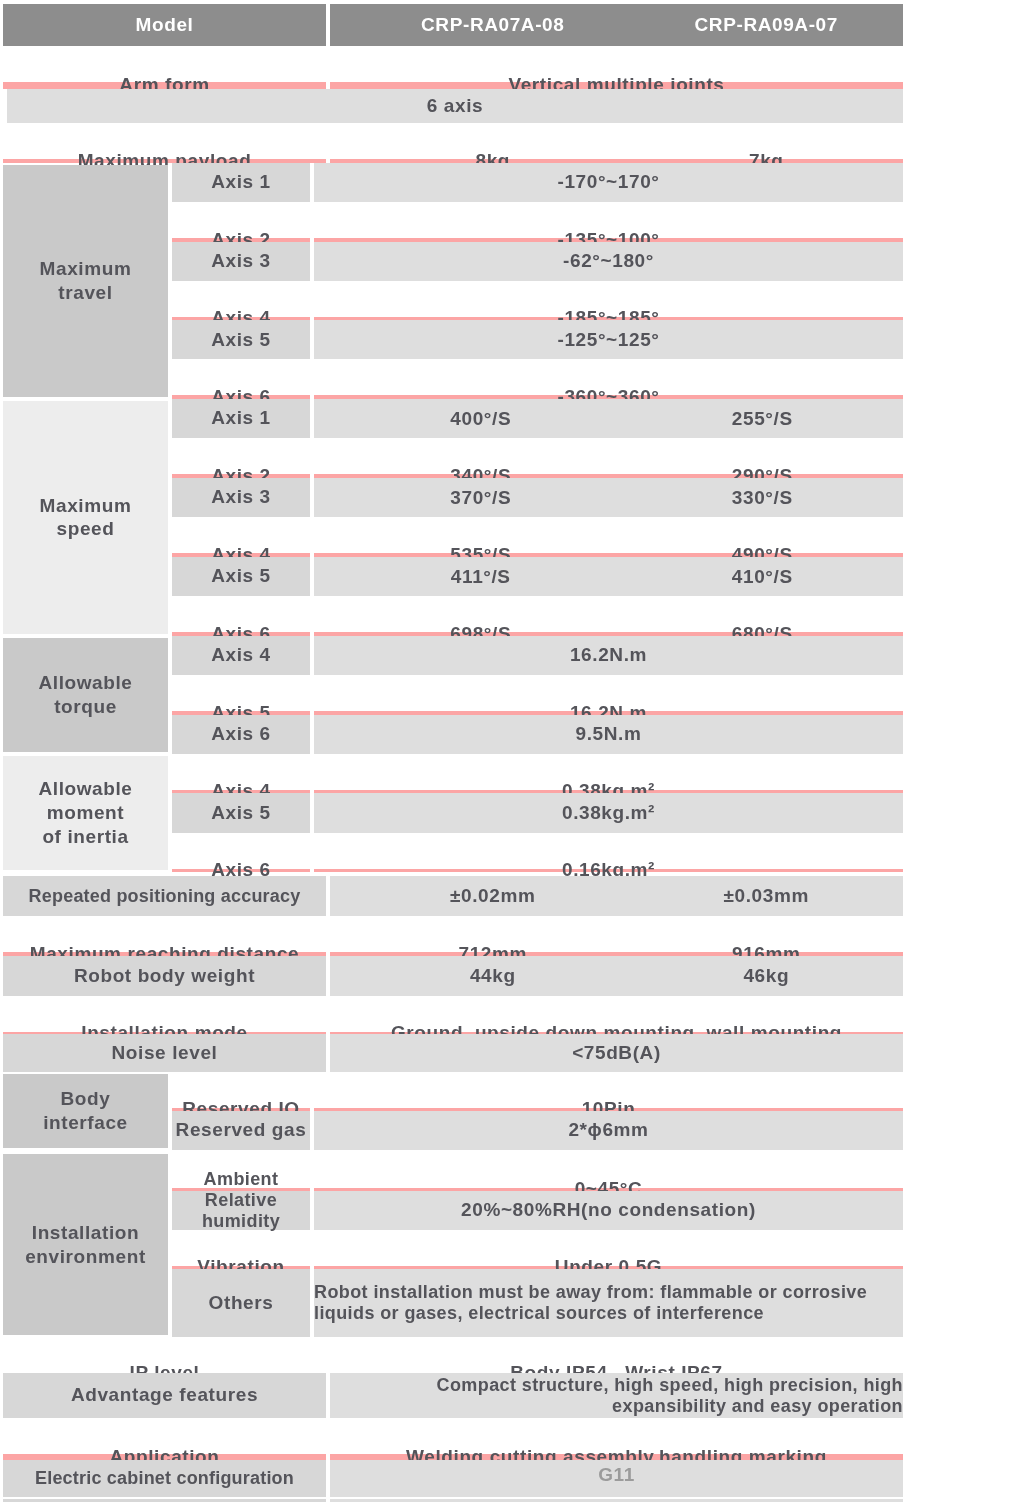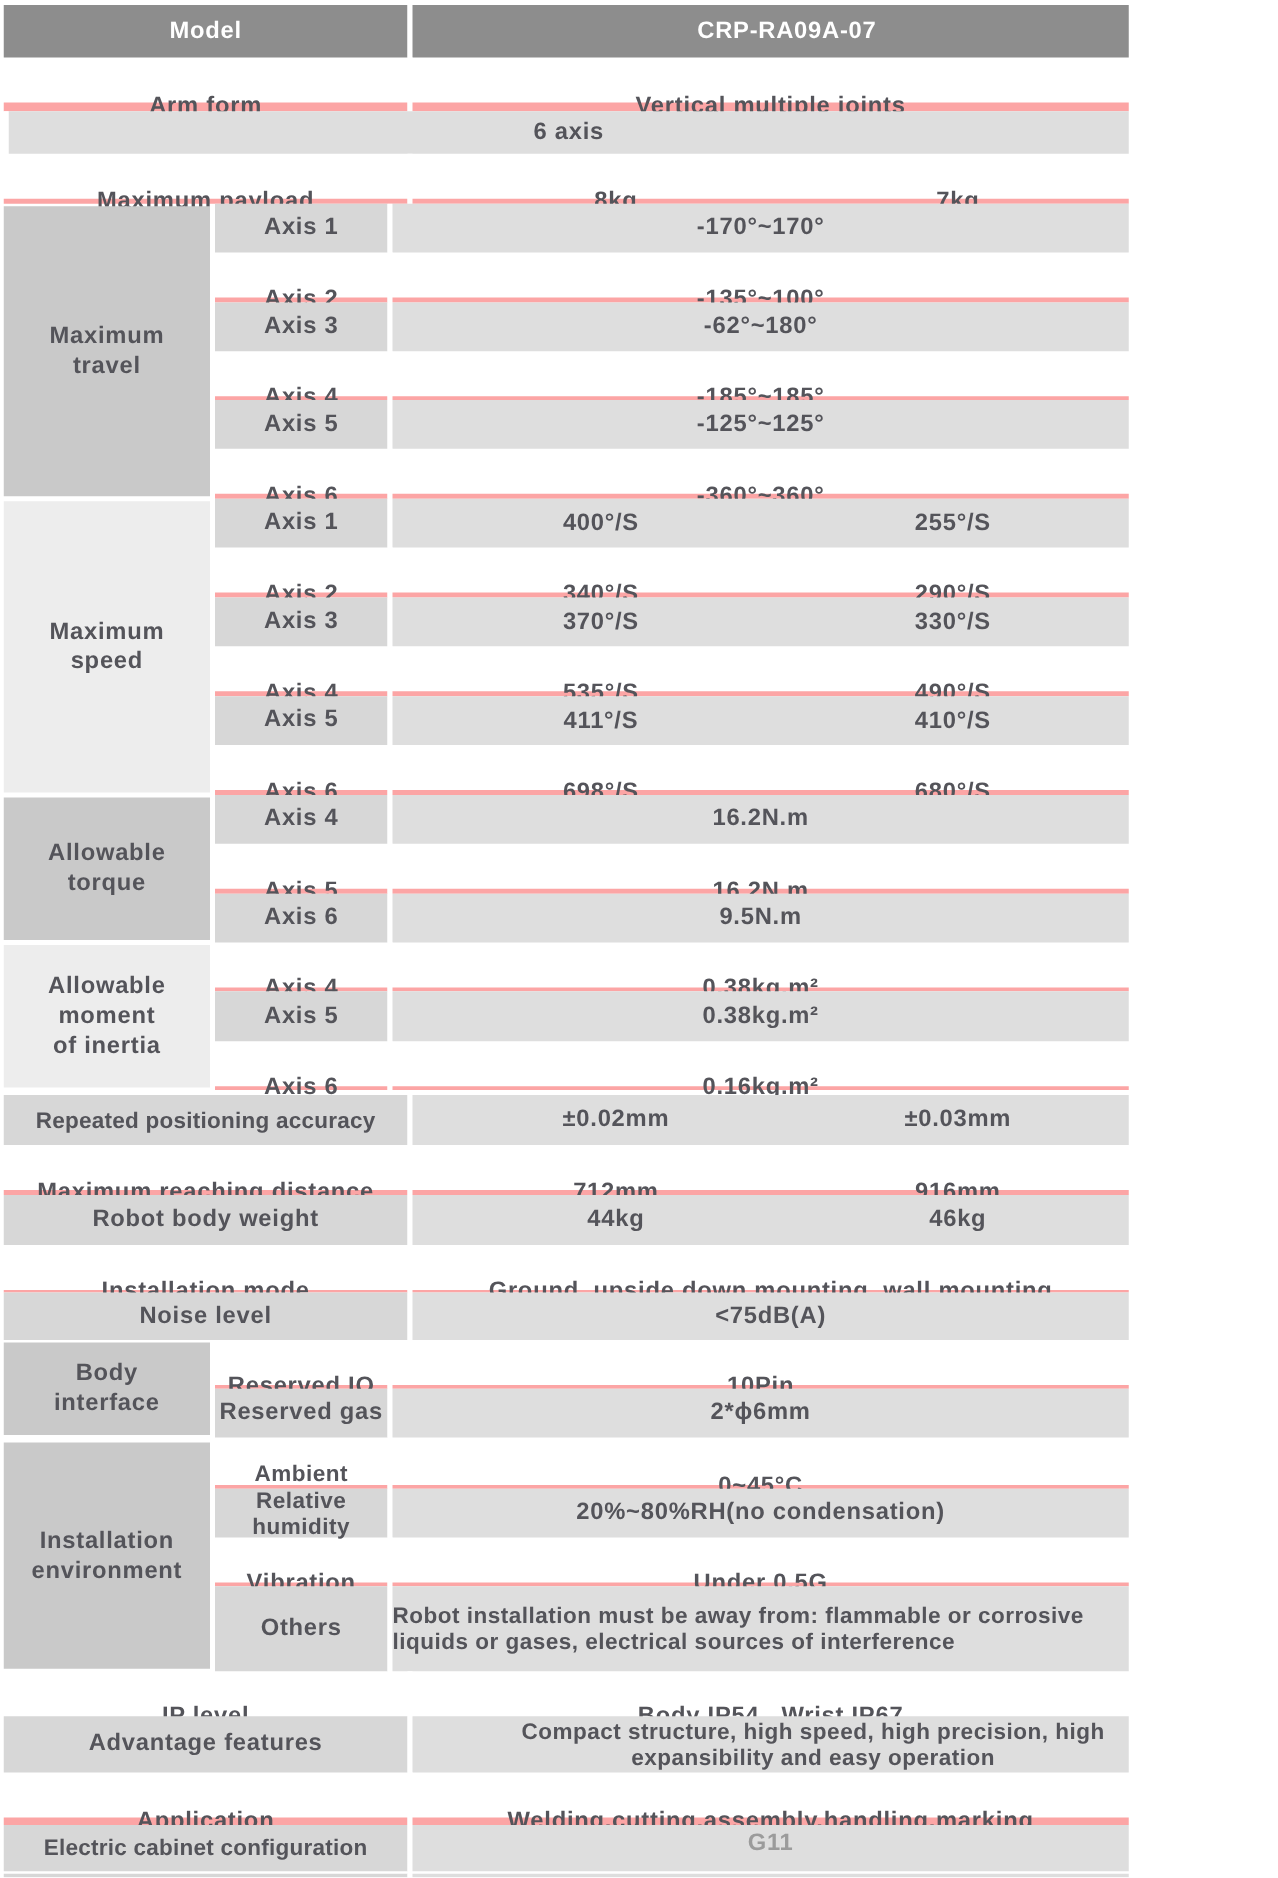--- a/index.html
+++ b/index.html
@@ -29,35 +29,36 @@
   .section{display:flex;}
   .sidecol{width:165px;flex:none;display:flex;margin-right:4px;padding:2px 0;}
   .side{flex:1;display:flex;align-items:center;justify-content:center;text-align:center;
         white-space:pre-wrap;font-size:19px;letter-spacing:.6px;line-height:1.25;}
   .side-dark{background:#c9c9c9;}
   .side-light{background:#ededed;}
   .secrows{flex:1;display:flex;flex-direction:column;}
   .axis{width:138px;flex:none;}
   
   .small{font-size:18px;letter-spacing:.4px;line-height:1.16;}
-  .leftpad48{justify-content:flex-start;text-align:center;padding-left:68px;}
+  .leftpad48{justify-content:flex-start;text-align:right;padding-left:68px;}
   .leftpad38{justify-content:flex-start;text-align:left;}
   .tight{font-size:18px;letter-spacing:.2px;}
   .muted{color:#9b9b9b;align-items:flex-start;padding-top:4px;}
 </style>
 </head>
 <body>
 
 <div class="page">
   <div class="tbl">
 
     <div class="r" style="height:42px">
       <div class="cell lab hdr">Model</div>
       <div class="gap"></div>
       <div class="valwrap hdr">
+        <div class="half">CRP-RA07A-08</div>
         <div class="half">CRP-RA09A-07</div>
       </div>
     </div>
 
     <div class="r" style="height:43px">
       <div class="cell lab white">Arm form</div>
       <div class="gap"></div>
       <div class="cell val white">Vertical multiple joints</div>
     </div>
 

